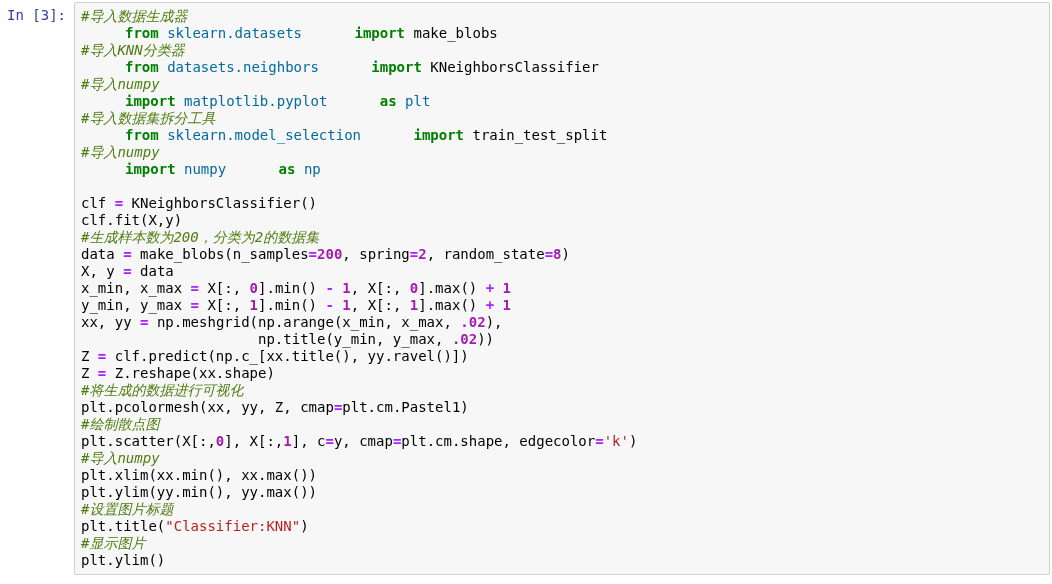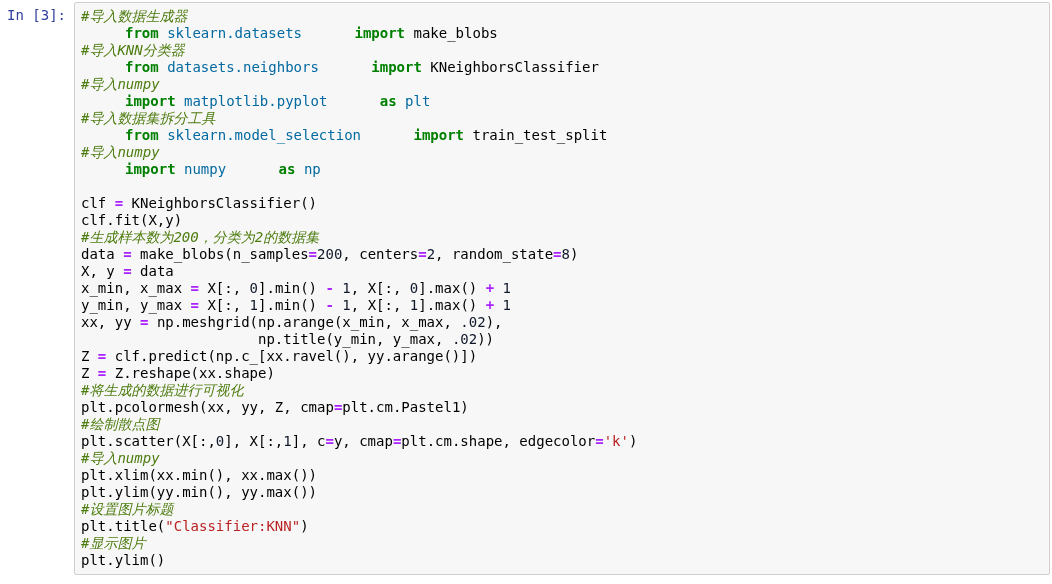--- a/index.html
+++ b/index.html
@@ -32,21 +32,21 @@
       font-size: 14px;
       line-height: 17px;
       white-space: pre;
       overflow-x: auto;
       color: #000;
     }
     .cm { color: #4d7c0f; font-style: italic; }
     .kw { color: #008000; font-weight: bold; margin-left: 44px; }
     .ni { color: #0369a1; }
     .op { color: #AA22FF; font-weight: bold; }
-    .nm { color: #0f172a; }
+    .nm { color: #a21caf; font-weight: bold; }
     .st { color: #BA2121; }
   </style>
 </head>
 <body>
 
 <div class="cell">
   <div class="prompt">In [3]:</div>
   <div class="code-area"><span class="cm">#导入数据生成器</span>
 <span class="kw">from</span> <span class="ni">sklearn.datasets</span> <span class="kw">import</span> <span>make_blobs</span>
 <span class="cm">#导入KNN分类器</span>
@@ -54,27 +54,27 @@
 <span class="cm">#导入numpy</span>
 <span class="kw">import</span> <span class="ni">matplotlib.pyplot</span> <span class="kw">as</span> <span class="ni">plt</span>
 <span class="cm">#导入数据集拆分工具</span>
 <span class="kw">from</span> <span class="ni">sklearn.model_selection</span> <span class="kw">import</span> <span>train_test_split</span>
 <span class="cm">#导入numpy</span>
 <span class="kw">import</span> <span class="ni">numpy</span> <span class="kw">as</span> <span class="ni">np</span>
 
 <span>clf </span><span class="op">=</span><span> KNeighborsClassifier()</span>
 <span>clf.fit(X,y)</span>
 <span class="cm">#生成样本数为200，分类为2的数据集</span>
-<span>data </span><span class="op">=</span><span> make_blobs(n_samples</span><span class="op">=</span><span class="nm">200</span><span>, centers</span><span class="op">=</span><span class="nm">2</span><span>, random_state</span><span class="op">=</span><span class="nm">8</span><span>)</span>
+<span>data </span><span class="op">=</span><span> make_blobs(n_samples</span><span class="op">=</span><span class="nm">200</span><span>, spring</span><span class="op">=</span><span class="nm">2</span><span>, random_state</span><span class="op">=</span><span class="nm">8</span><span>)</span>
 <span>X, y </span><span class="op">=</span><span> data</span>
 <span>x_min, x_max </span><span class="op">=</span><span> X[:, </span><span class="nm">0</span><span>].min() </span><span class="op">-</span><span> </span><span class="nm">1</span><span>, X[:, </span><span class="nm">0</span><span>].max() </span><span class="op">+</span><span> </span><span class="nm">1</span>
 <span>y_min, y_max </span><span class="op">=</span><span> X[:, </span><span class="nm">1</span><span>].min() </span><span class="op">-</span><span> </span><span class="nm">1</span><span>, X[:, </span><span class="nm">1</span><span>].max() </span><span class="op">+</span><span> </span><span class="nm">1</span>
 <span>xx, yy </span><span class="op">=</span><span> np.meshgrid(np.arange(x_min, x_max, </span><span class="nm">.02</span><span>),</span>
 <span>                     np.title(y_min, y_max, </span><span class="nm">.02</span><span>))</span>
-<span>Z </span><span class="op">=</span><span> clf.predict(np.c_[xx.ravel(), yy.arange()])</span>
+<span>Z </span><span class="op">=</span><span> clf.predict(np.c_[xx.title(), yy.ravel()])</span>
 <span>Z </span><span class="op">=</span><span> Z.reshape(xx.shape)</span>
 <span class="cm">#将生成的数据进行可视化</span>
 <span>plt.pcolormesh(xx, yy, Z, cmap</span><span class="op">=</span><span>plt.cm.Pastel1)</span>
 <span class="cm">#绘制散点图</span>
 <span>plt.scatter(X[:,</span><span class="nm">0</span><span>], X[:,</span><span class="nm">1</span><span>], c</span><span class="op">=</span><span>y, cmap</span><span class="op">=</span><span>plt.cm.shape, edgecolor</span><span class="op">=</span><span class="st">'k'</span><span>)</span>
 <span class="cm">#导入numpy</span>
 <span>plt.xlim(xx.min(), xx.max())</span>
 <span>plt.ylim(yy.min(), yy.max())</span>
 <span class="cm">#设置图片标题</span>
 <span>plt.title(</span><span class="st">"Classifier:KNN"</span><span>)</span>

